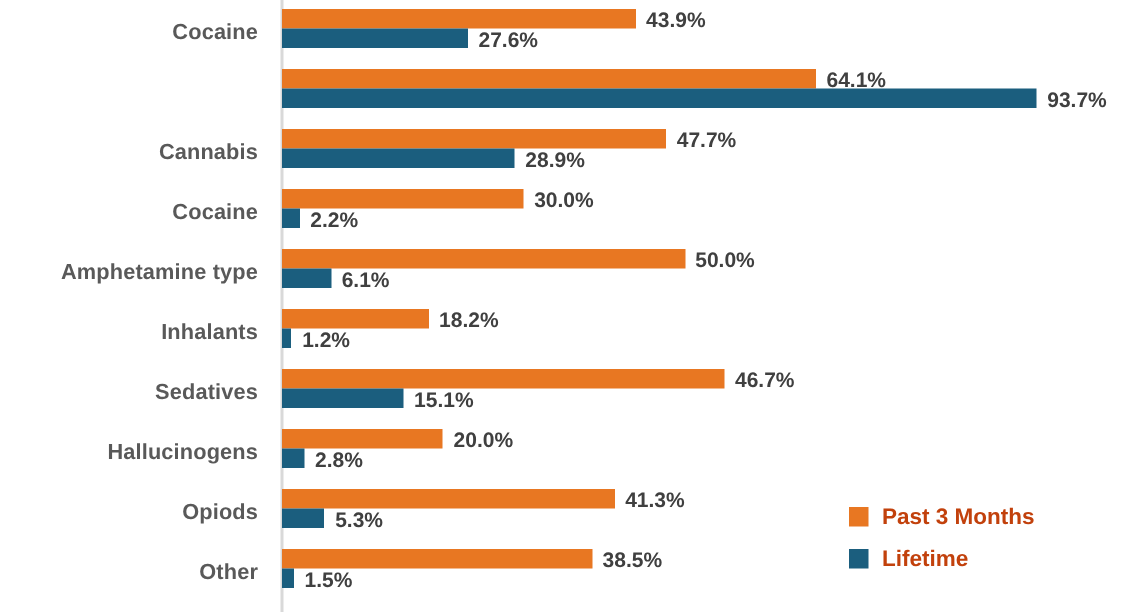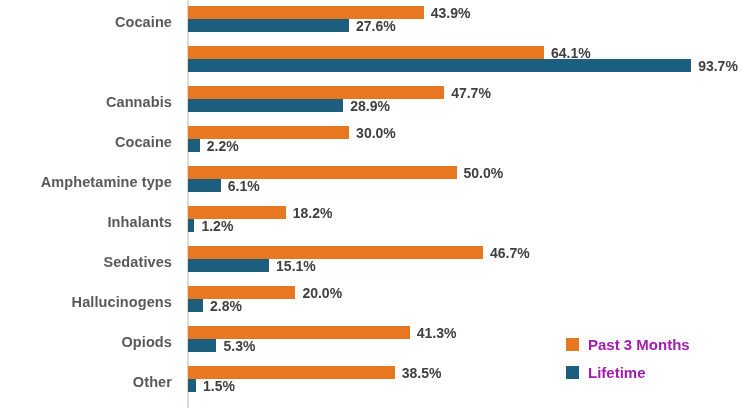--- a/index.html
+++ b/index.html
@@ -108,39 +108,39 @@
     width: 13px;
     height: 13px;
     flex: 0 0 13px;
     margin-right: 9px;
   }
   .legend-swatch.orange { background: #E87722; }
   .legend-swatch.blue   { background: #1B5E7E; }
   .legend-text {
     font-size: 15px;
     font-weight: bold;
-    color: #a21caf;
+    color: #c2410c;
     white-space: nowrap;
   }
 </style>
 </head>
 <body>
 
 <div id="chart-root">
 
   <div class="axis-line"></div>
 
   <div class="plot" id="plot-area">
       <div class="cat-row" style="top: 2px;">
         <div class="cat-label">Cocaine</div>
         <div class="bar-wrap primary" style="width: 235.743px;">
           <div class="bar orange" style="width: 100%;"></div>
           <span class="bar-value" style="left: 100%; text-align: center;">43.9%</span>
         </div>
-        <div class="bar-wrap secondary" style="width: 161px;">
+        <div class="bar-wrap secondary" style="width: 124px;">
           <div class="bar blue" style="width: 100%;"></div>
           <span class="bar-value" style="left: 100%;">27.6%</span>
         </div>
       </div>
       <div class="cat-row" style="top: 42px;">
         <div class="bar-wrap primary" style="width: 356px;">
           <div class="bar orange" style="width: 100%;"></div>
           <span class="bar-value" style="left: 100%;">64.1%</span>
         </div>
         <div class="bar-wrap secondary" style="width: 503.169px;">

